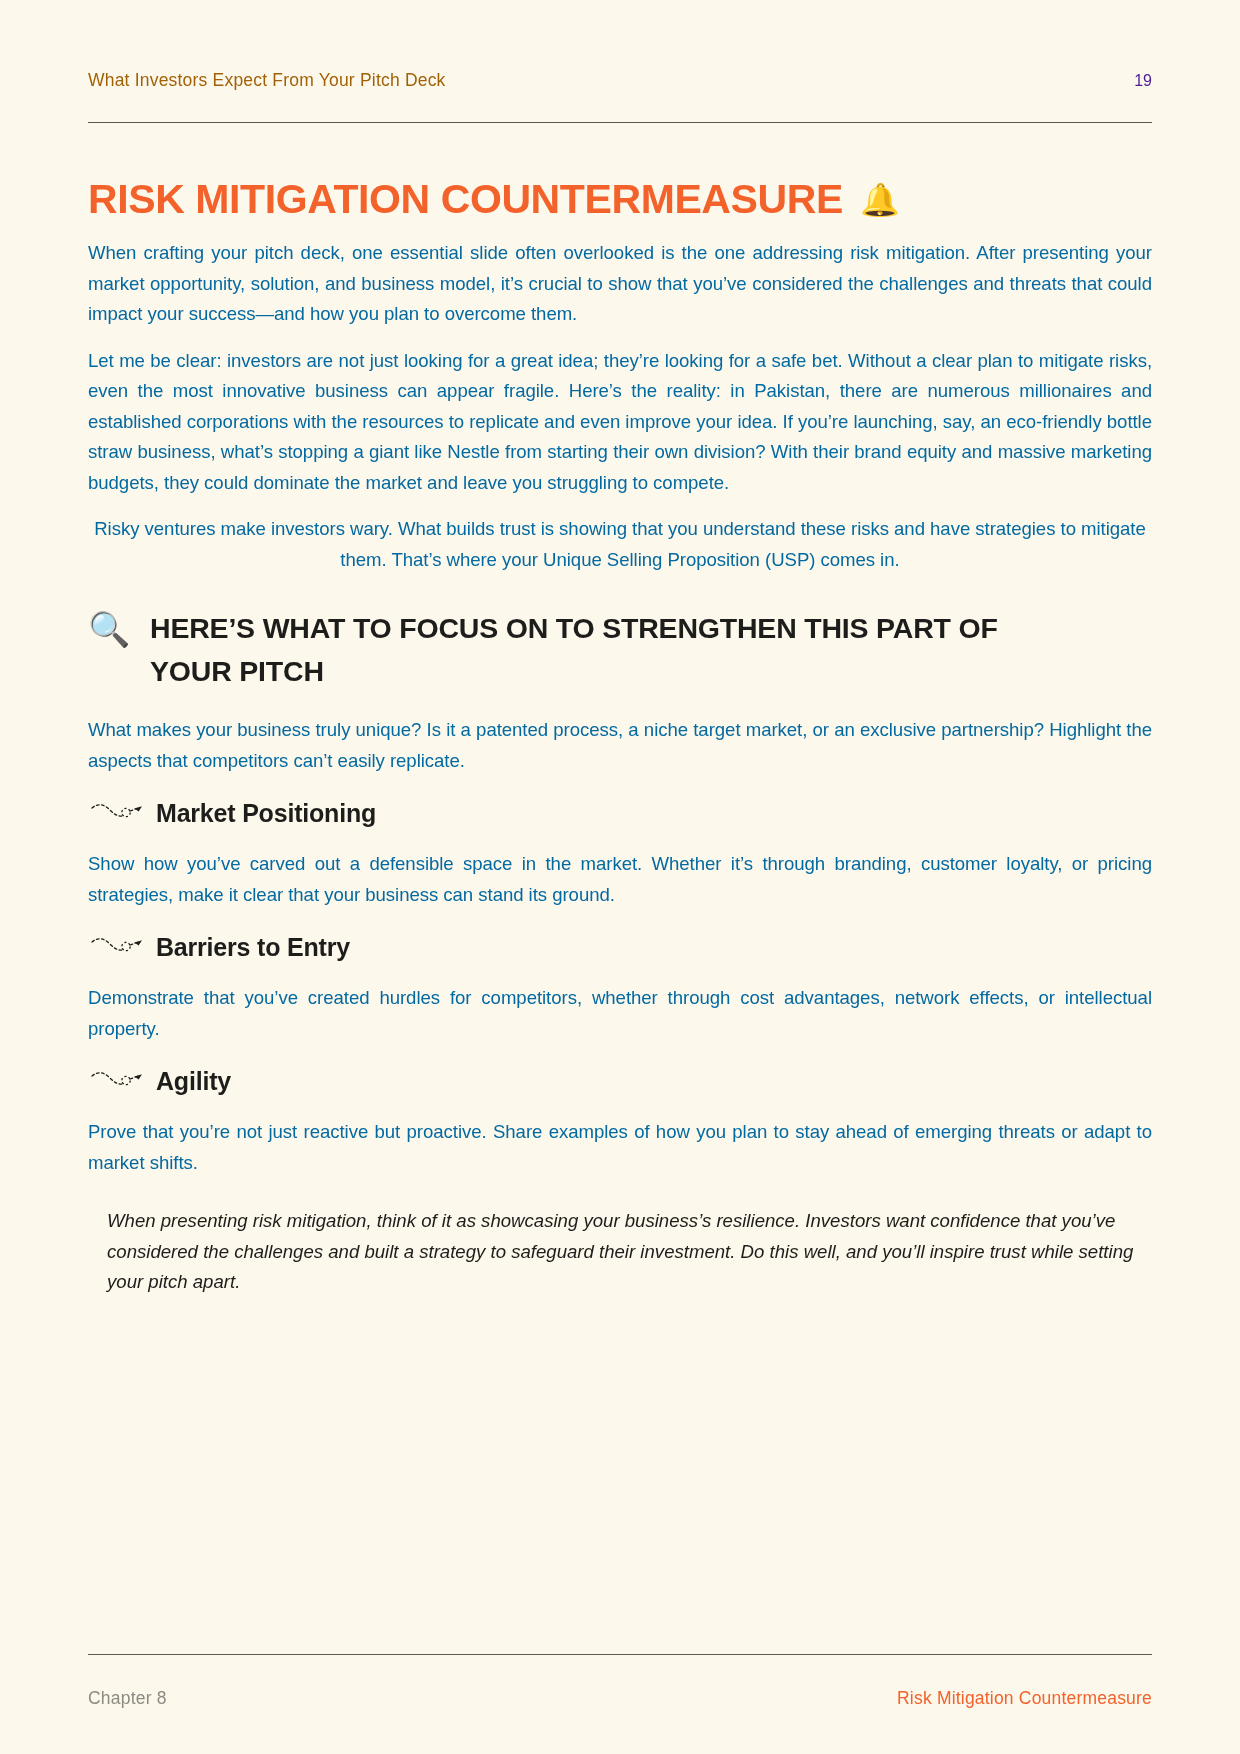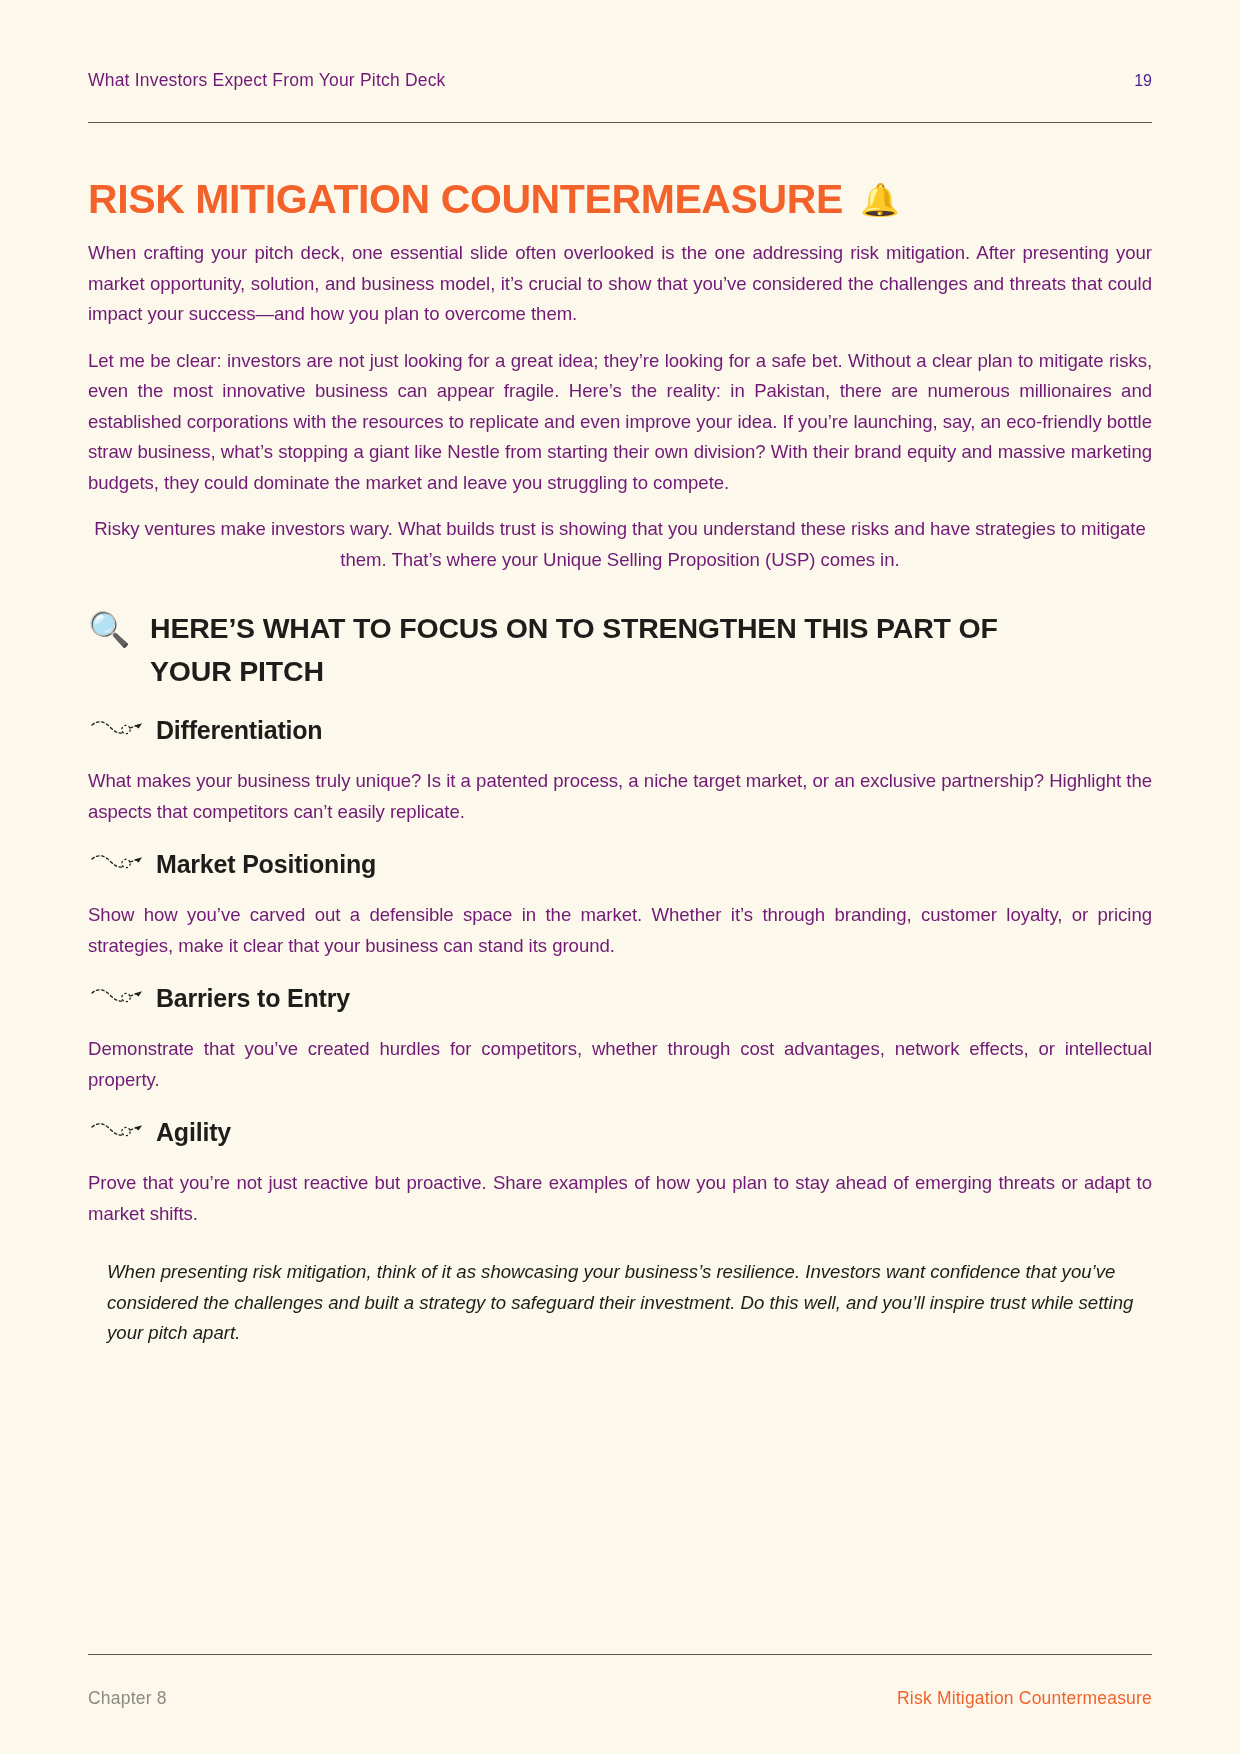--- a/index.html
+++ b/index.html
@@ -39,21 +39,21 @@
     left: 0;
     right: 0;
     display: flex;
     align-items: baseline;
     justify-content: space-between;
   }
 
   .running-header-title {
     font-size: 17.5px;
     letter-spacing: 0.2px;
-    color: #701a75;
+    color: #a16207;
     font-weight: 400;
   }
 
   .page-number {
     font-size: 16px;
     color: #4c1d95;
     font-weight: 500;
   }
 
   .header-rule {
@@ -94,21 +94,21 @@
   .flow {
     position: absolute;
     top: 238px;
     left: 0;
     right: 0;
   }
 
   p.body {
     font-size: 18.6px;
     line-height: 30.5px;
-    color: #701a75;
+    color: #0369a1;
     text-align: justify;
     margin-bottom: 16px;
     letter-spacing: -0.05px;
   }
 
   p.body.last-loose {
     text-align: center;
   }
 
   p.closing {
@@ -231,29 +231,20 @@
       <p class="body">Let me be clear: investors are not just looking for a great idea; they’re looking for a safe bet. Without a clear plan to mitigate risks, even the most innovative business can appear fragile. Here’s the reality: in Pakistan, there are numerous millionaires and established corporations with the resources to replicate and even improve your idea. If you’re launching, say, an eco-friendly bottle straw business, what’s stopping a giant like Nestle from starting their own division? With their brand equity and massive marketing budgets, they could dominate the market and leave you struggling to compete.</p>
 
       <p class="body last-loose">Risky ventures make investors wary. What builds trust is showing that you understand these risks and have strategies to mitigate them. That’s where your Unique Selling Proposition (USP) comes in.</p>
 
       <div class="section-heading">
         <span class="section-emoji">🔍</span>
         <h2 class="section-heading-text">HERE’S WHAT TO FOCUS ON TO STRENGTHEN THIS PART OF YOUR PITCH</h2>
       </div>
 
       <div class="sub-block">
-        <div class="sub-heading">
-          <svg class="arrow-ornament" viewBox="0 0 54 26">
-            <path d="M2 8 C 8 3, 14 4, 20 10 C 24 14, 28 17, 33 16" fill="none" stroke="#1D1D1B" stroke-width="1.3" stroke-dasharray="2.6 2.6" stroke-linecap="round"></path>
-            <circle cx="36" cy="12.5" r="4.2" fill="none" stroke="#1D1D1B" stroke-width="1.3" stroke-dasharray="2.2 2.2"></circle>
-            <path d="M40 11 C 43 10, 45.5 9, 48 8" fill="none" stroke="#1D1D1B" stroke-width="1.3" stroke-dasharray="2.6 2.6" stroke-linecap="round"></path>
-            <path d="M52 6.2 L 44.5 8.4 L 48.6 11.6 Z" fill="#1D1D1B"></path>
-          </svg>
-          <h3 class="sub-heading-text">Differentiation</h3>
-        </div>
         <p class="body">What makes your business truly unique? Is it a patented process, a niche target market, or an exclusive partnership? Highlight the aspects that competitors can’t easily replicate.</p>
       </div>
 
       <div class="sub-block">
         <div class="sub-heading">
           <svg class="arrow-ornament" viewBox="0 0 54 26">
             <path d="M2 8 C 8 3, 14 4, 20 10 C 24 14, 28 17, 33 16" fill="none" stroke="#1D1D1B" stroke-width="1.3" stroke-dasharray="2.6 2.6" stroke-linecap="round"></path>
             <circle cx="36" cy="12.5" r="4.2" fill="none" stroke="#1D1D1B" stroke-width="1.3" stroke-dasharray="2.2 2.2"></circle>
             <path d="M40 11 C 43 10, 45.5 9, 48 8" fill="none" stroke="#1D1D1B" stroke-width="1.3" stroke-dasharray="2.6 2.6" stroke-linecap="round"></path>
             <path d="M52 6.2 L 44.5 8.4 L 48.6 11.6 Z" fill="#1D1D1B"></path>

